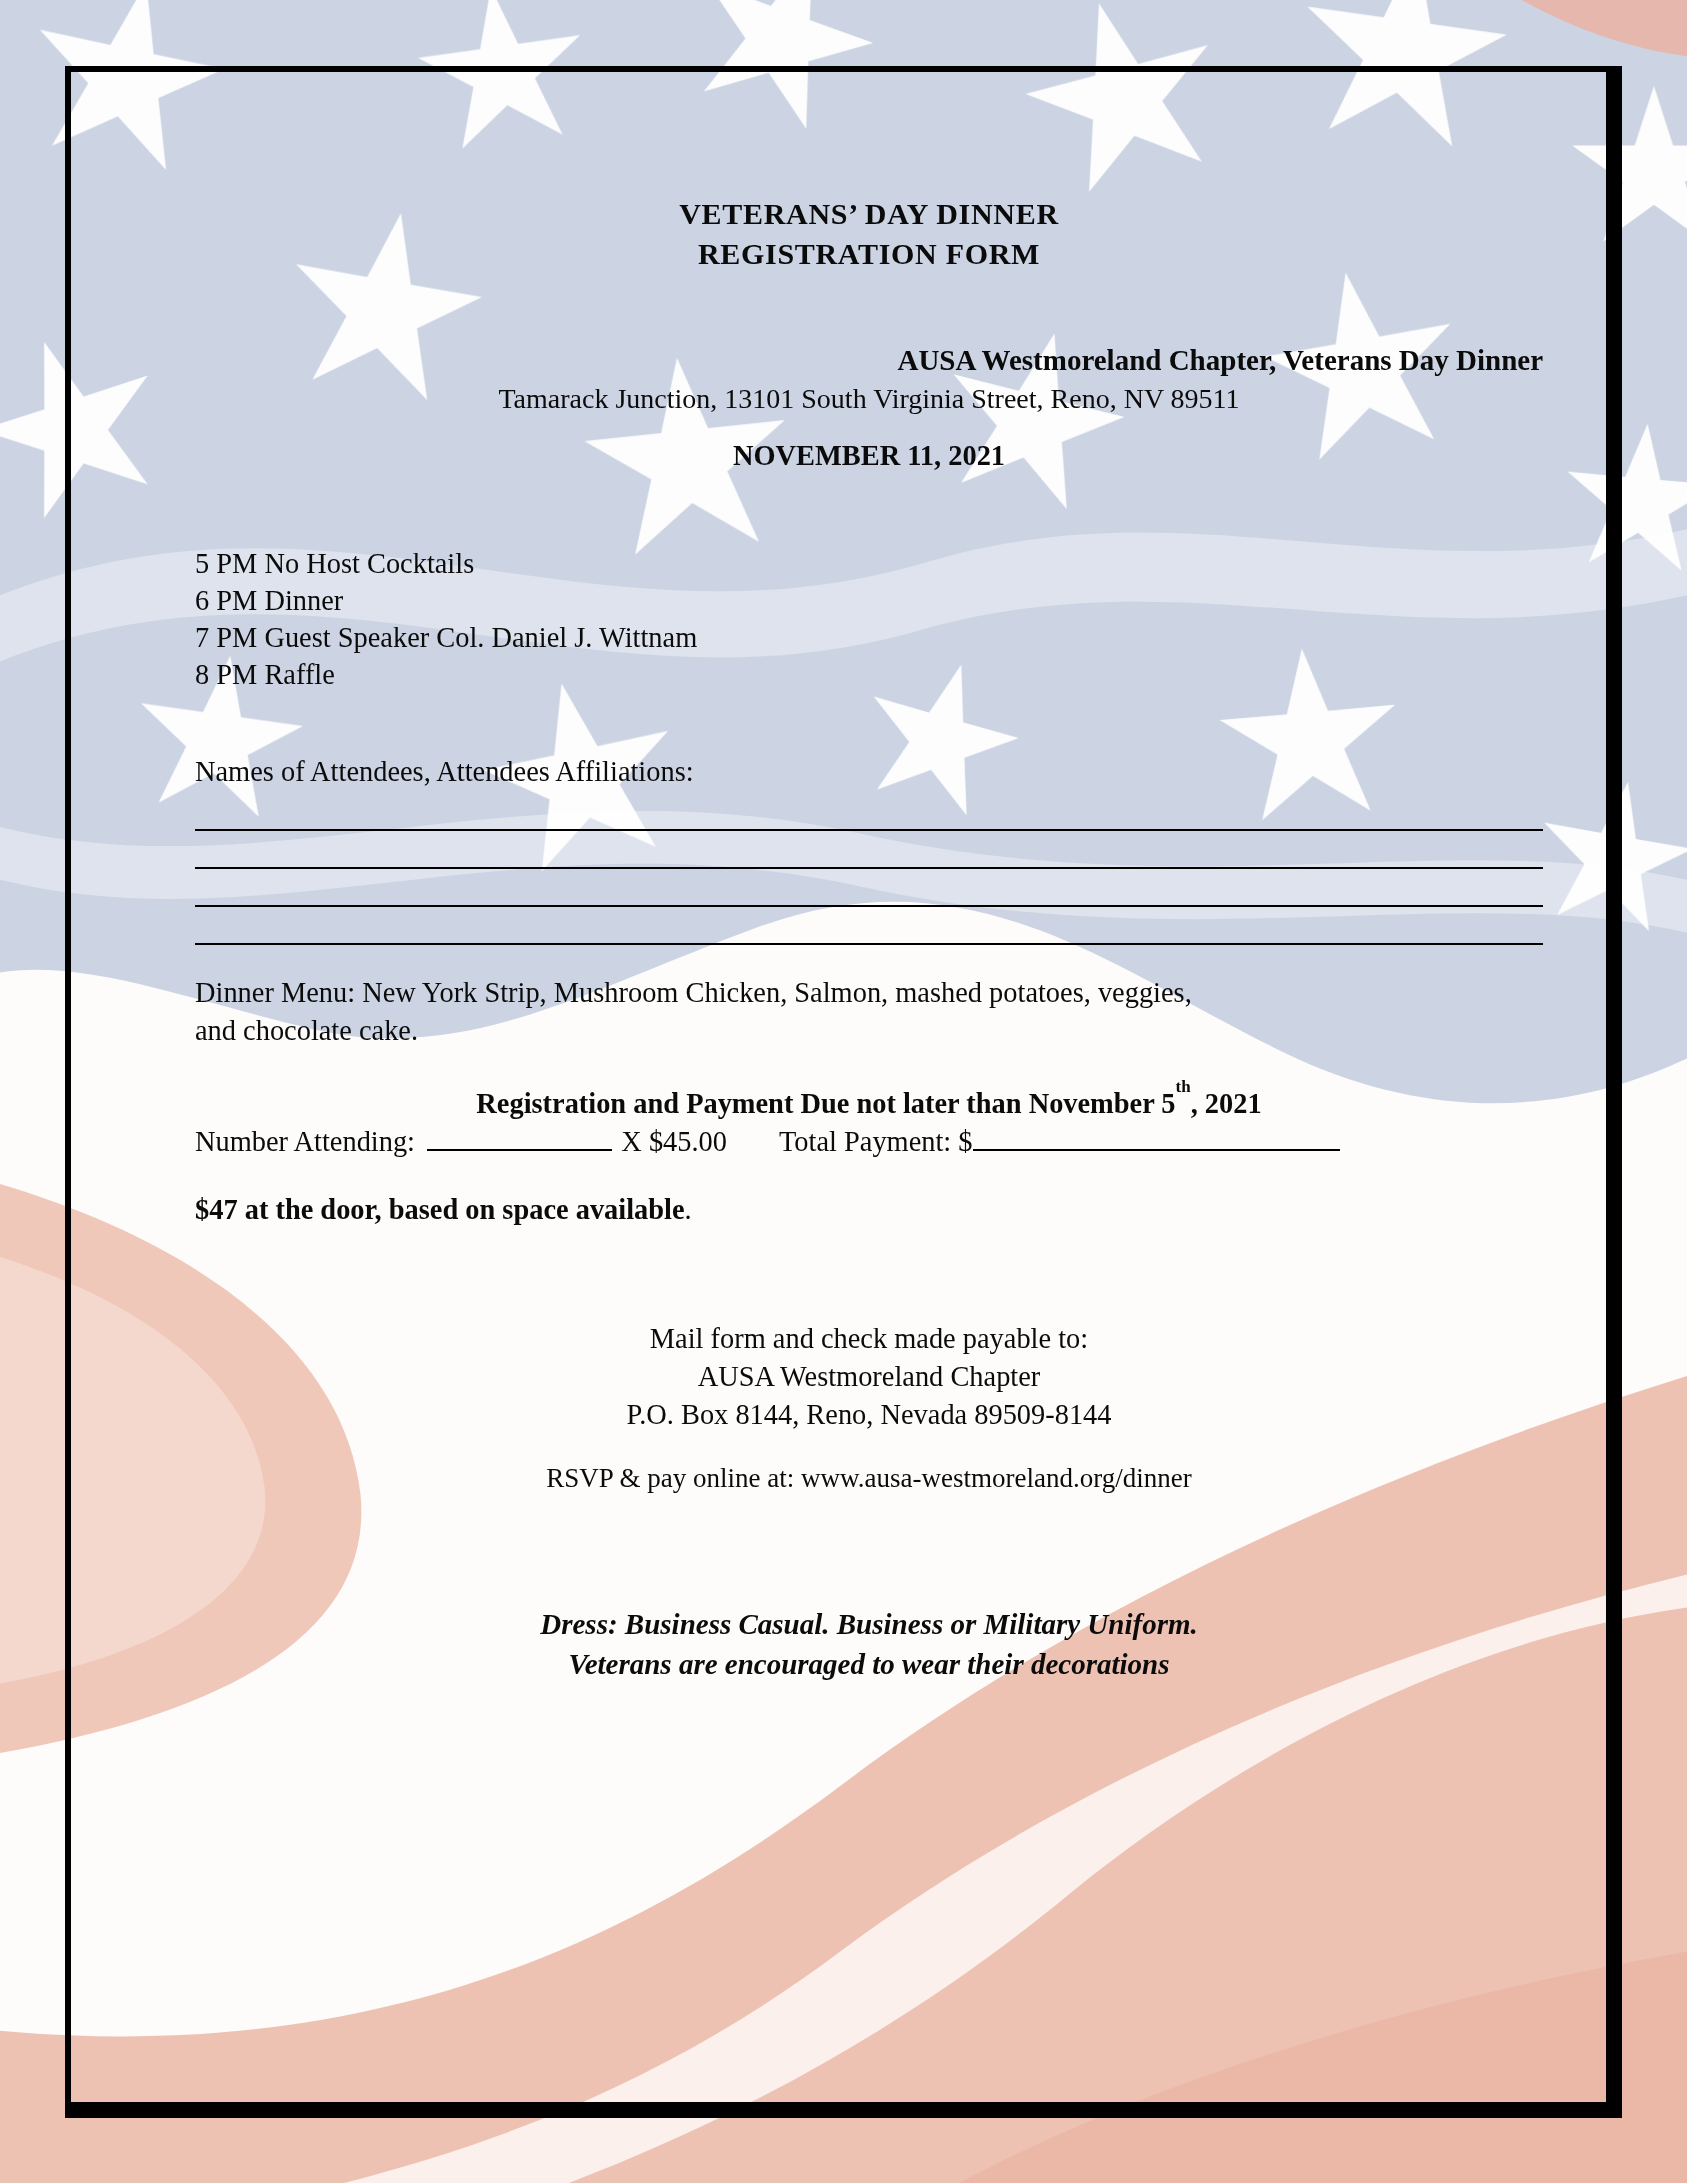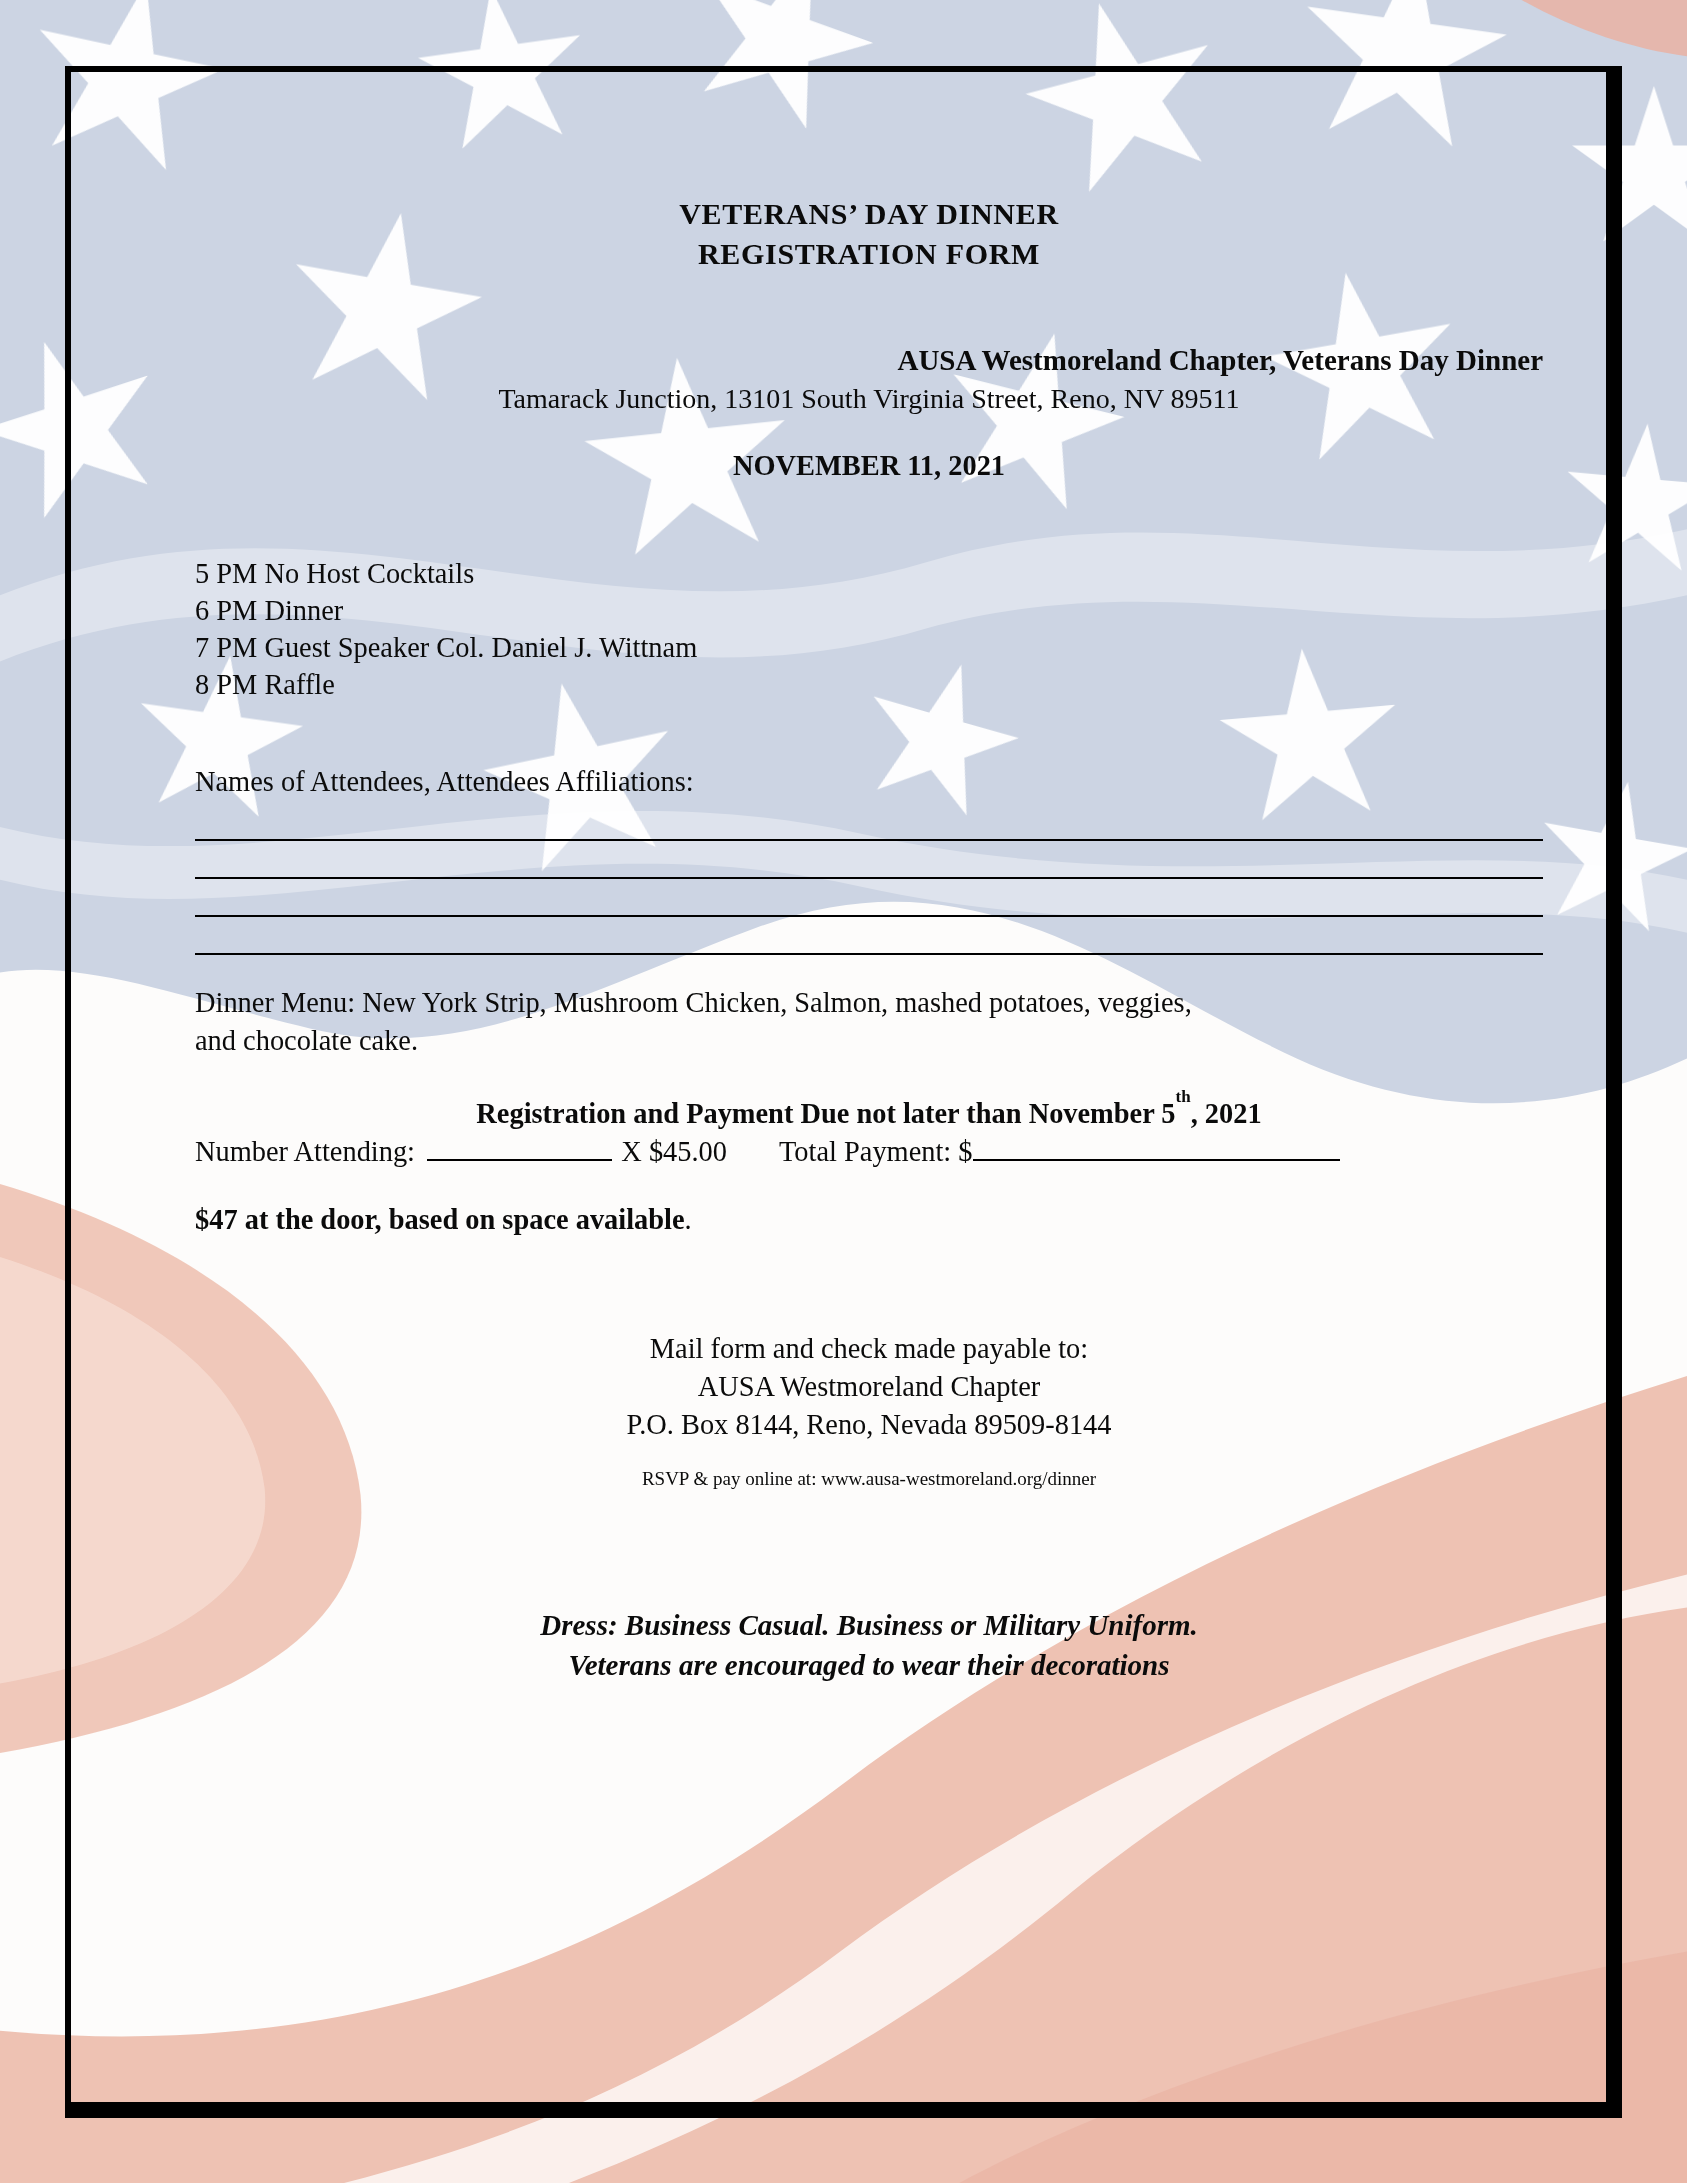--- a/index.html
+++ b/index.html
@@ -14,37 +14,37 @@
     border:solid #000;border-width:6.6px 16px 16px 6.6px;
     box-sizing:border-box;
     padding:0 63px 0 124px;
     color:#0b0b0b;
   }
   .center{text-align:center;}
   .heading{margin-top:122px;font-size:30px;font-weight:bold;line-height:40px;letter-spacing:0.7px;}
   .host-block{margin-top:66px;line-height:40px;}
   .host-line{font-size:29px;font-weight:bold;text-align:right;}
   .venue-line{font-size:28px;line-height:38px;}
-  .date-line{margin-top:32px;font-size:28.4px;font-weight:bold;}
+  .date-line{margin-top:22px;font-size:28.4px;font-weight:bold;}
   .schedule{margin-top:73px;font-size:28.4px;line-height:37px;}
   .names-label{margin-top:60px;font-size:28.4px;line-height:37px;}
   .blank-lines{margin-top:2.6px;}
   .blank-row{height:36px;border-bottom:2.6px solid #000;}
   .menu{margin-top:29px;font-size:28.4px;line-height:38px;}
   .deadline{margin-top:29px;font-size:28.4px;font-weight:bold;line-height:38px;}
   .deadline sup{font-size:17px;position:relative;top:-10.6px;}
   .payment{font-size:28.4px;line-height:38px;white-space:nowrap;}
   .fill-line{display:inline-block;border-bottom:2.6px solid #000;height:24px;vertical-align:baseline;}
   .fill-short{width:185px;margin:0 9.3px 0 12px;}
   .fill-long{width:367px;}
   .pay-gap{margin-left:52px;}
   .door-price{margin-top:30px;font-size:28.4px;font-weight:bold;line-height:38px;}
   .door-period{font-weight:normal;}
   .mailing{margin-top:91px;font-size:28.4px;line-height:38px;}
-  .rsvp{margin-top:16px;font-size:19px;line-height:38px;}
+  .rsvp{margin-top:25px;font-size:27px;line-height:38px;}
   .dress{margin-top:107px;font-size:29px;line-height:40px;font-weight:bold;font-style:italic;text-align:center;}
 </style>
 </head>
 <body>
 
 <svg class="flag" viewBox="0 0 2550 3300" preserveAspectRatio="none" aria-hidden="true">
   <defs>
     <polygon id="star" points="0,-100 22.3,-30.7 95.1,-30.9 36.1,11.7 58.8,80.9 0,38 -58.8,80.9 -36.1,11.7 -95.1,-30.9 -22.3,-30.7"></polygon>
   </defs>
 

